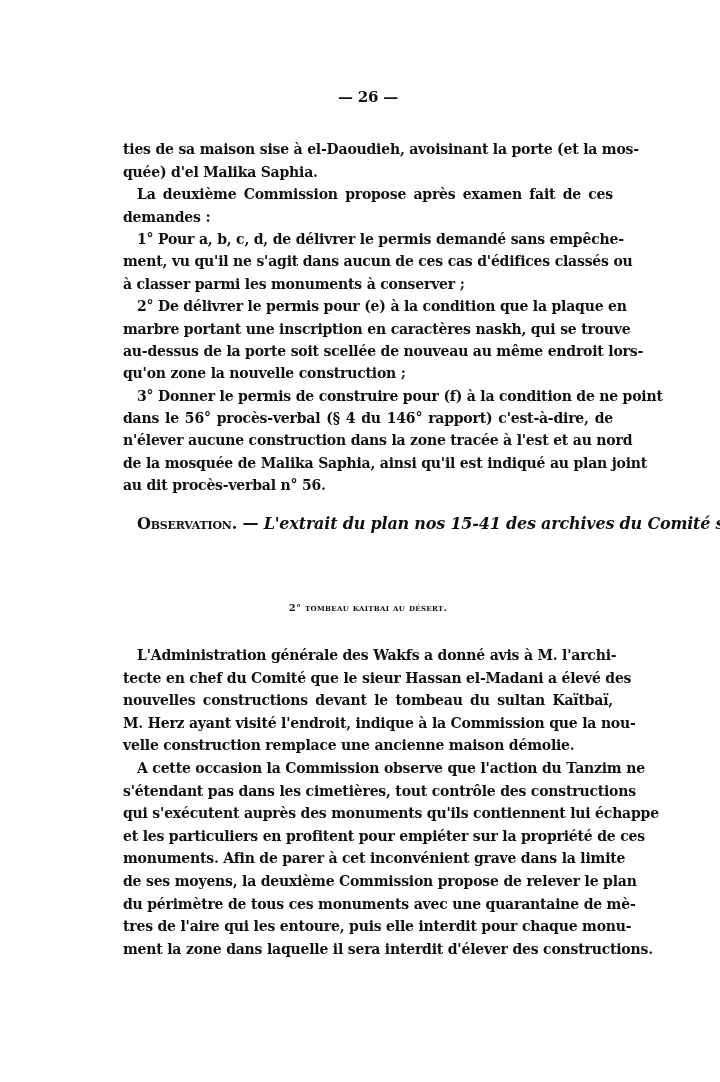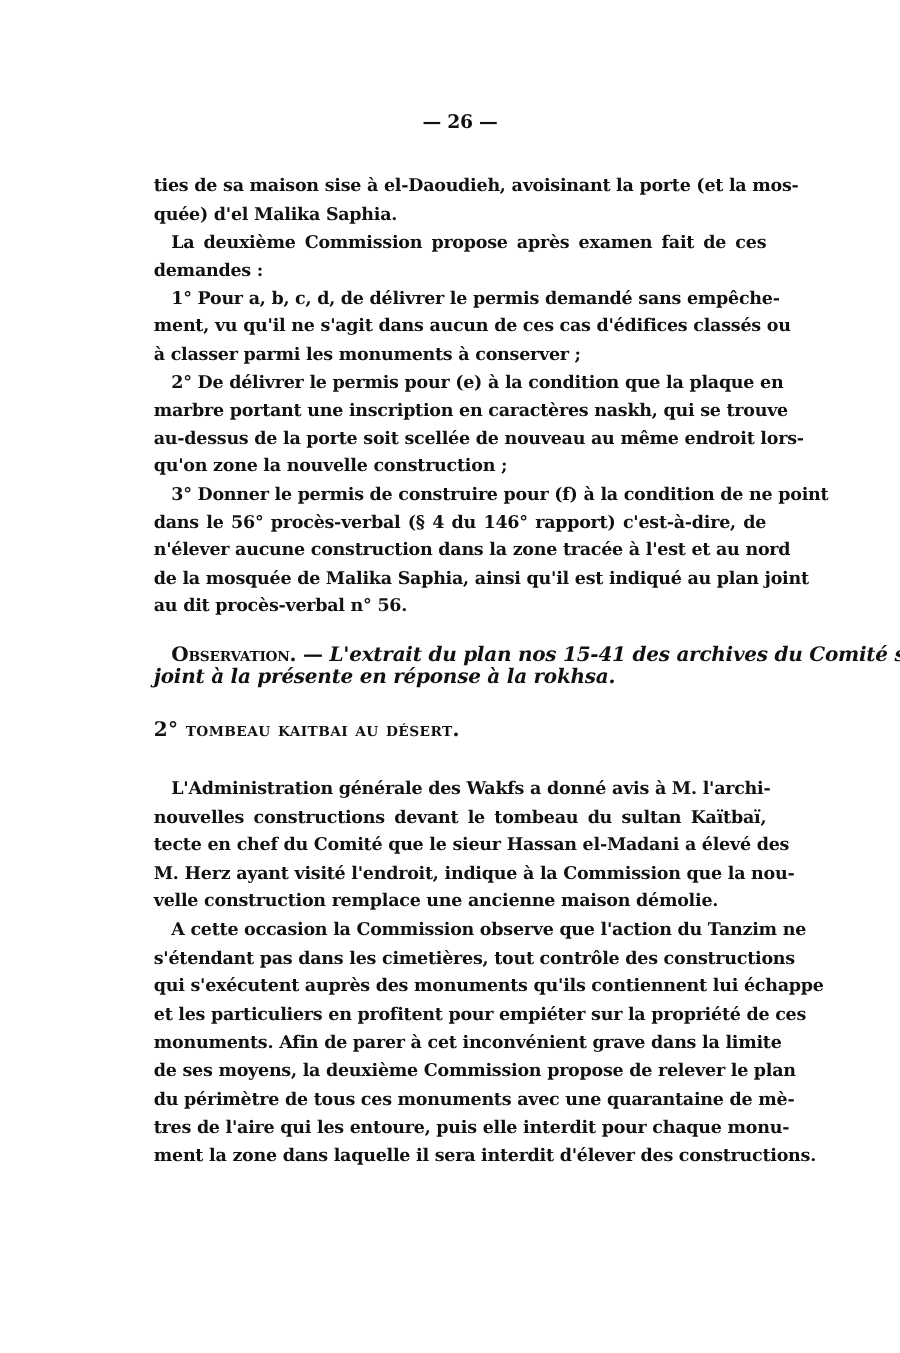--- a/index.html
+++ b/index.html
@@ -11,22 +11,22 @@
   }
   .folio { text-align: center; font-size: 15px; margin-bottom: 30px; }
   .line { display: block; white-space: nowrap; text-align: justify; text-align-last: justify; height: 22.4px; }
   .line.last { text-align-last: left; }
   .indent { padding-left: 14px; }
   .obs { font-size: 16px; line-height: 17px; margin-top: 18px; }
   .obs .line { height: 17px; }
   .obs .lead { font-variant: small-caps; font-style: normal; }
   .obs .it { font-style: italic; }
   .heading {
-    font-size: 16px; font-variant: small-caps;
-    margin-top: 24px; margin-bottom: 25px; letter-spacing: 0.3px;
+    text-align: center; font-size: 10px; font-variant: small-caps;
+    margin-top: 65px; margin-bottom: 25px; letter-spacing: 0.3px;
   }
   .section2 .line { height: 22.6px; }
 </style>
 </head>
 <body>
 
 <div class="page">
   <div class="folio">— 26 —</div>
 
   <div>
@@ -55,29 +55,28 @@
   <div>
     <span class="line indent">3° Donner le permis de construire pour (f) à la condition de ne point</span>
     <span class="line">dans le 56° procès-verbal (§ 4 du 146° rapport) c'est-à-dire, de</span>
     <span class="line">n'élever aucune construction dans la zone tracée à l'est et au nord</span>
     <span class="line">de la mosquée de Malika Saphia, ainsi qu'il est indiqué au plan joint</span>
     <span class="line last">au dit procès-verbal n° 56.</span>
   </div>
 
   <div class="obs">
     <span class="line indent"><span class="lead">Observation.</span><span> — </span><span class="it">L'extrait du plan nos 15-41 des archives du Comité sera</span></span>
-    <span class="line last it">joint à la présente en réponse à la rokhsa.</span>
   </div>
 
   <div class="heading">2° tombeau kaitbai au désert.</div>
 
   <div class="section2">
     <span class="line indent">L'Administration générale des Wakfs a donné avis à M. l'archi-</span>
+    <span class="line">tecte en chef du Comité que le sieur Hassan el-Madani a élevé des</span>
     <span class="line">nouvelles constructions devant le tombeau du sultan Kaïtbaï,</span>
-    <span class="line">tecte en chef du Comité que le sieur Hassan el-Madani a élevé des</span>
     <span class="line">M. Herz ayant visité l'endroit, indique à la Commission que la nou-</span>
     <span class="line last">velle construction remplace une ancienne maison démolie.</span>
   </div>
 
   <div class="section2">
     <span class="line indent">A cette occasion la Commission observe que l'action du Tanzim ne</span>
     <span class="line">s'étendant pas dans les cimetières, tout contrôle des constructions</span>
     <span class="line">qui s'exécutent auprès des monuments qu'ils contiennent lui échappe</span>
     <span class="line">et les particuliers en profitent pour empiéter sur la propriété de ces</span>
     <span class="line">monuments. Afin de parer à cet inconvénient grave dans la limite</span>

